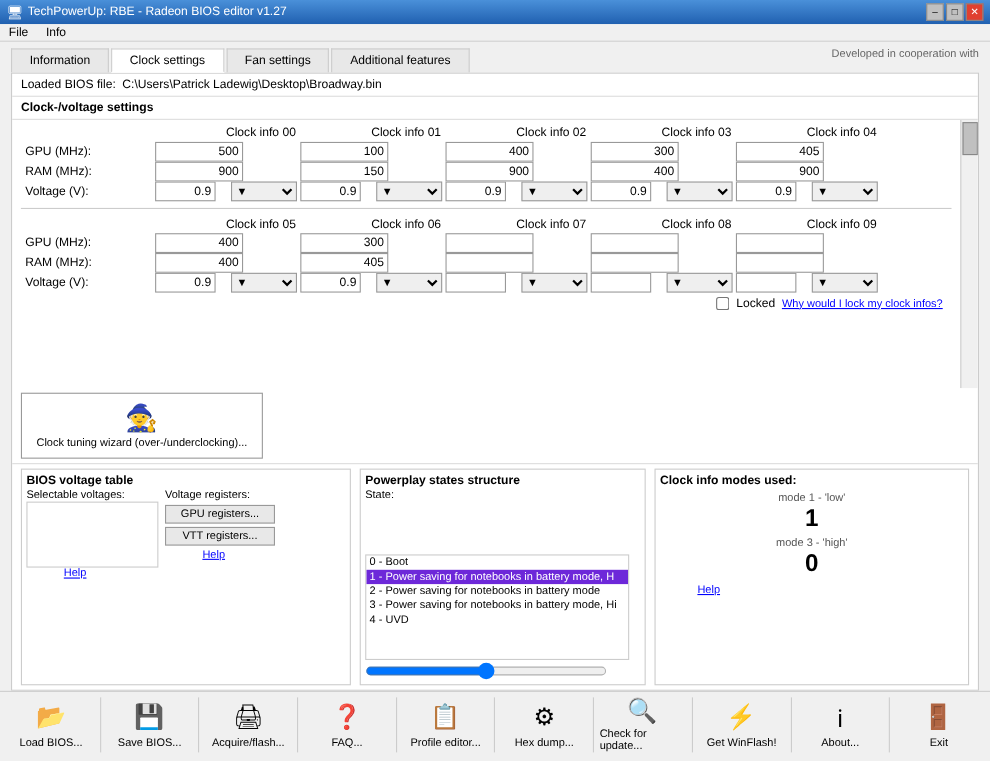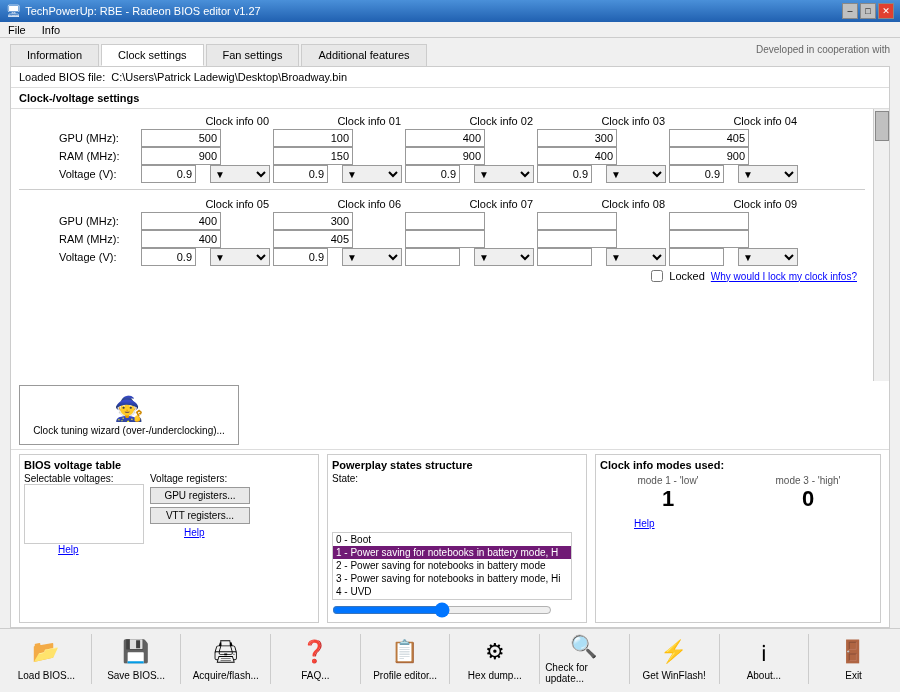--- a/index.html
+++ b/index.html
@@ -117,21 +117,20 @@
       align-items: center;
     }
     .clock-header {
       font-size: 11px;
       text-align: right;
       padding: 2px;
     }
     .clock-label {
       font-size: 11px;
       padding: 2px 4px;
-      margin-left: 36px;
     }
     .clock-input {
       width: 80px;
       height: 18px;
       border: 1px solid #999;
       text-align: right;
       font-size: 11px;
       padding: 1px 3px;
       background: white;
     }
@@ -202,37 +201,37 @@
       padding: 4px;
       width: 260px;
       font-size: 10px;
     }
     .powerplay-title { font-size: 11px; font-weight: bold; margin-bottom: 2px; }
     .state-label { margin-bottom: 2px; }
     .powerplay-list {
       border: 1px solid #ccc;
       background: white;
       width: 240px;
-      height: 68px;
+      height: 96px;
       overflow-y: auto;
       font-size: 10px;
       margin-top: 48px;
     }
     .powerplay-list-item { padding: 1px 3px; cursor: pointer; white-space: nowrap; }
-    .powerplay-list-item.selected { background: #701a75; color: white; }
+    .powerplay-list-item.selected { background: #6d28d9; color: white; }
     .clock-modes-panel {
       border: 1px solid #ccc;
       padding: 4px;
       flex: 1;
       font-size: 10px;
     }
     .clock-modes-title { font-size: 11px; font-weight: bold; margin-bottom: 4px; }
     .modes-grid {
       display: grid;
-      grid-template-columns: repeat(2, 1fr);
+      grid-template-columns: repeat(1, 1fr);
       gap: 4px;
       text-align: center;
     }
     .mode-label { font-size: 10px; color: #555; }
     .mode-value { font-size: 22px; font-weight: bold; }
     .toolbar {
       display: flex;
       border-top: 1px solid #ccc;
       background: #f0f0f0;
       height: 60px;

